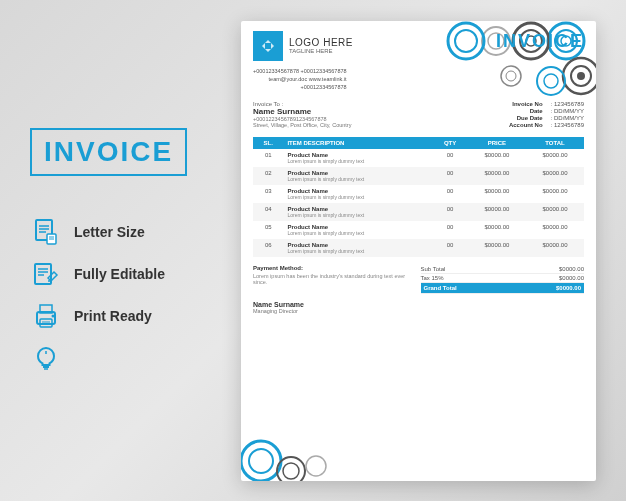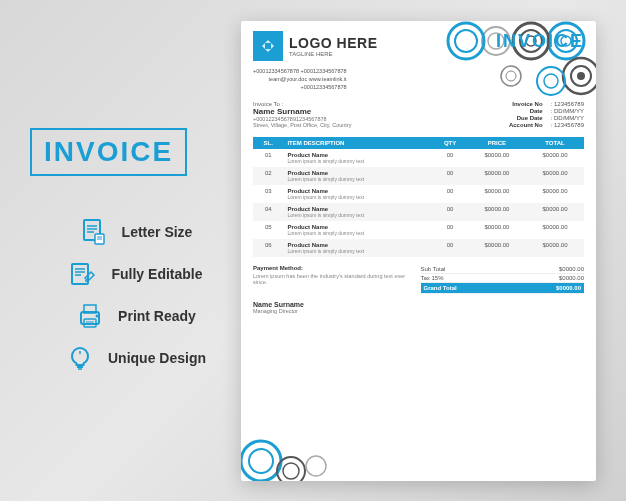--- a/index.html
+++ b/index.html
@@ -47,21 +47,20 @@
       font-weight: 700;
       color: #222;
       font-style: italic;
       margin-top: 2px;
     }
     .features-list {
       display: flex;
       flex-direction: column;
       gap: 10px;
       margin-top: 24px;
-      align-items: center;
     }
     .feature-item {
       display: flex;
       align-items: center;
       gap: 12px;
     }
     .feature-icon {
       width: 32px;
       height: 32px;
       display: flex;
@@ -112,22 +111,22 @@
       background: #1a9ed4;
       display: flex;
       align-items: center;
       justify-content: center;
     }
     .logo-text-area {
       display: flex;
       flex-direction: column;
     }
     .logo-here {
-      font-size: 14px;
-      font-weight: 700;
+      font-size: 10px;
+      font-weight: 400;
       color: #333;
       letter-spacing: 0.5px;
     }
     .tagline-here {
       font-size: 6px;
       color: #666;
     }
     .contact-info {
       font-size: 5.5px;
       color: #555;
@@ -288,21 +287,20 @@
 
       <div class="feature-item">
         <div class="feature-icon">
           <svg viewBox="0 0 28 28" fill="none">
             <path d="M14 4 C9.6 4 6 7.6 6 12 C6 15.2 7.8 17.9 10.5 19.3 L10.5 21 L17.5 21 L17.5 19.3 C20.2 17.9 22 15.2 22 12 C22 7.6 18.4 4 14 4 Z" stroke="#1a9ed4" stroke-width="2" fill="none"></path>
             <line x1="11" y1="23" x2="17" y2="23" stroke="#1a9ed4" stroke-width="2"></line>
             <line x1="12" y1="25" x2="16" y2="25" stroke="#1a9ed4" stroke-width="1.5"></line>
             <line x1="14" y1="7" x2="14" y2="10" stroke="#1a9ed4" stroke-width="1.5"></line>
           </svg>
         </div>
-        <span class="feature-label">Unique Design</span>
       </div>
     </div>
   </div>
 
   <div class="invoice-doc">
 
     <svg class="circles-top" width="200" height="90" viewBox="0 0 200 90">
 
       <circle cx="170" cy="20" r="18" fill="none" stroke="#1a9ed4" stroke-width="3"></circle>
       <circle cx="170" cy="20" r="11" fill="none" stroke="#1a9ed4" stroke-width="2"></circle>

